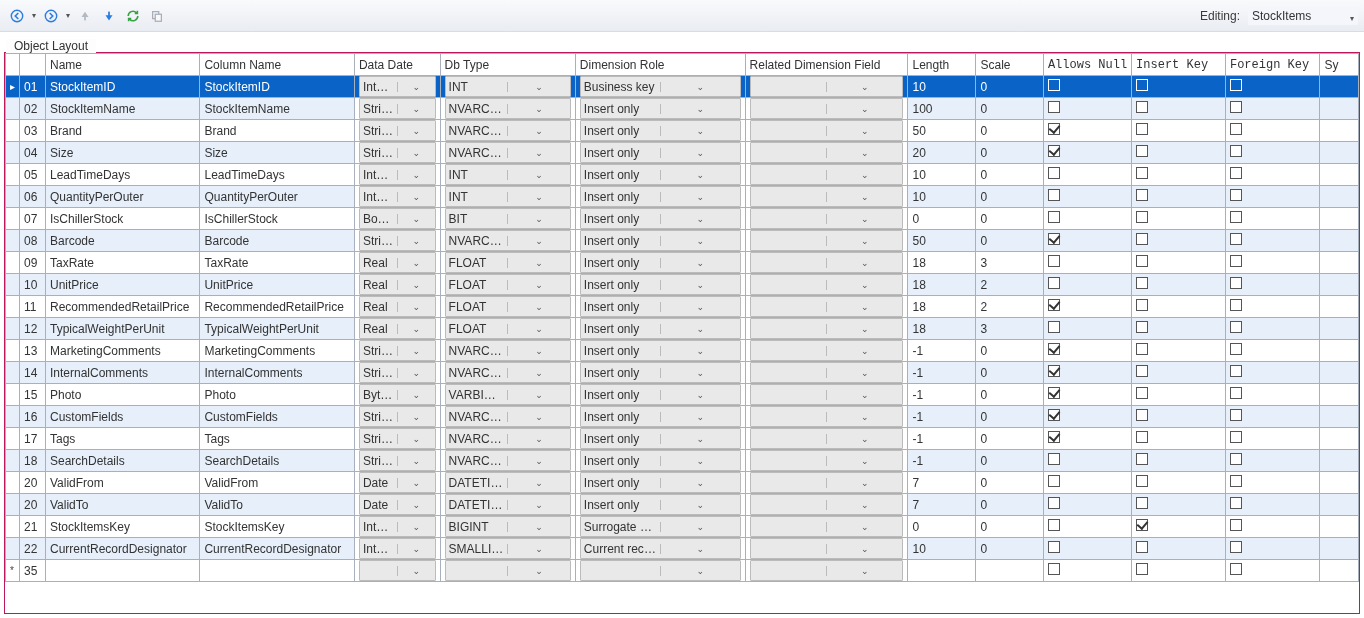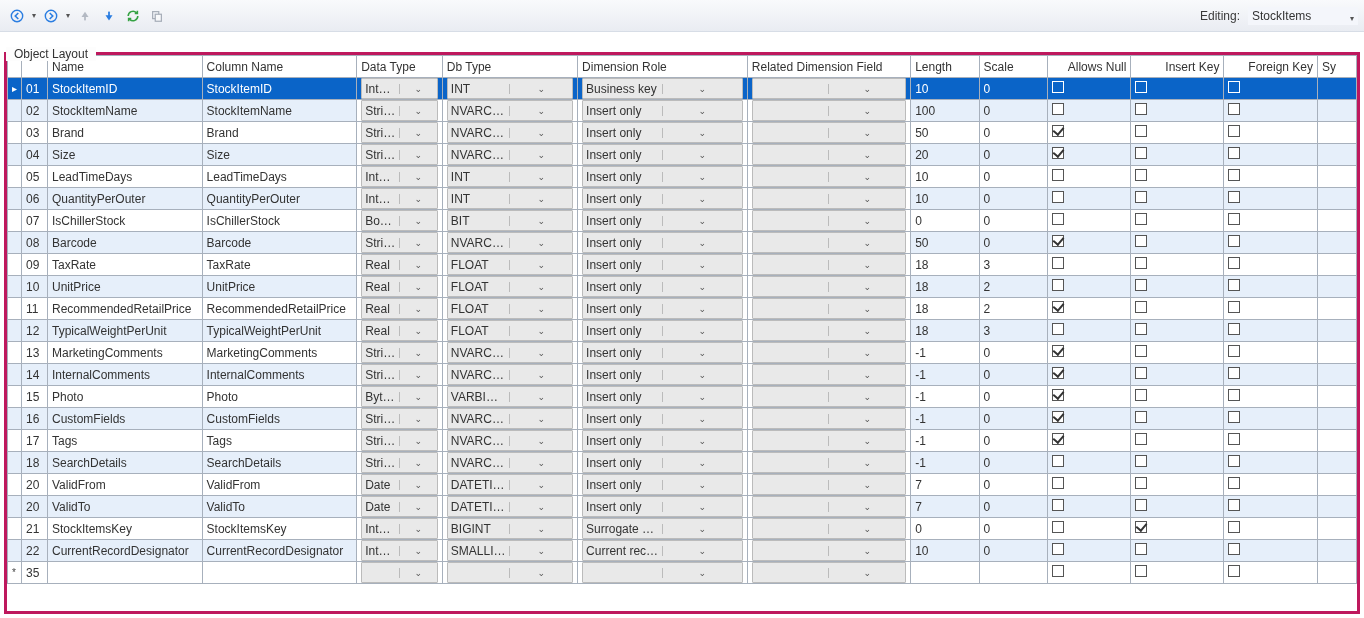--- a/index.html
+++ b/index.html
@@ -51,25 +51,25 @@
   }
   .toolbar .editing-box .caret { margin-left:auto; font-size:8px; color:#555; }
   
   .panel-tab {
     margin: 6px 0 0 6px;
     width: fit-content;
     padding: 0 8px;
     font-size: 12px;
     background: #fdfdfd;
     position: relative;
-    top: 9px;
+    top: 1px;
   }
   .panel-frame {
     margin: 0 4px 4px 4px;
-    border: 3px solid #be185d;
+    border: 1px solid #be185d;
     flex: 1;
     overflow: hidden;
     display: flex;
     flex-direction: column;
   }
   
   .grid-wrap {
     flex:1;
     overflow:auto;
     background:#f3f5f8;
@@ -88,21 +88,21 @@
     text-align: left;
     vertical-align: middle;
   }
   table.grid thead th {
     font-weight: normal;
     color: #333;
   }
   th.col-header {
     position: relative;
   }
-  th.col-header.centered, td.centered { text-align:right; }
+  th.col-header.centered, td.centered { text-align:left;font-family:Liberation Mono, monospace; }
   
   td.rowhdr, th.rowhdr {
     width:14px; min-width:14px; max-width:14px;
     padding:0;
     text-align:center;
   }
   th.rowhdr { border-top:1px solid #a7b0bc; }
   td.rowhdr { color:#444; font-size:10px; }
   
   td.rownum, th.rownum {
@@ -226,21 +226,21 @@
   <div class="panel-tab">Object Layout</div>
   <div class="panel-frame">
     <div class="grid-wrap">
       <table class="grid">
         <thead>
           <tr>
             <th class="rowhdr"></th>
             <th class="rownum"></th>
             <th class="col-header c-name">Name</th>
             <th class="col-header c-colname">Column Name</th>
-            <th class="col-header c-datatype">Data Type</th>
+            <th class="col-header c-datatype">Data Date</th>
             <th class="col-header c-dbtype">Db Type</th>
             <th class="col-header c-dim">Dimension Role</th>
             <th class="col-header c-rel">Related Dimension Field</th>
             <th class="col-header c-len">Length</th>
             <th class="col-header c-scale">Scale</th>
             <th class="col-header c-allowsnull centered">Allows Null</th>
             <th class="col-header c-pk centered">Insert Key</th>
             <th class="col-header c-fk centered">Foreign Key</th>
             <th class="col-header c-sy">Sy</th>
           </tr>

